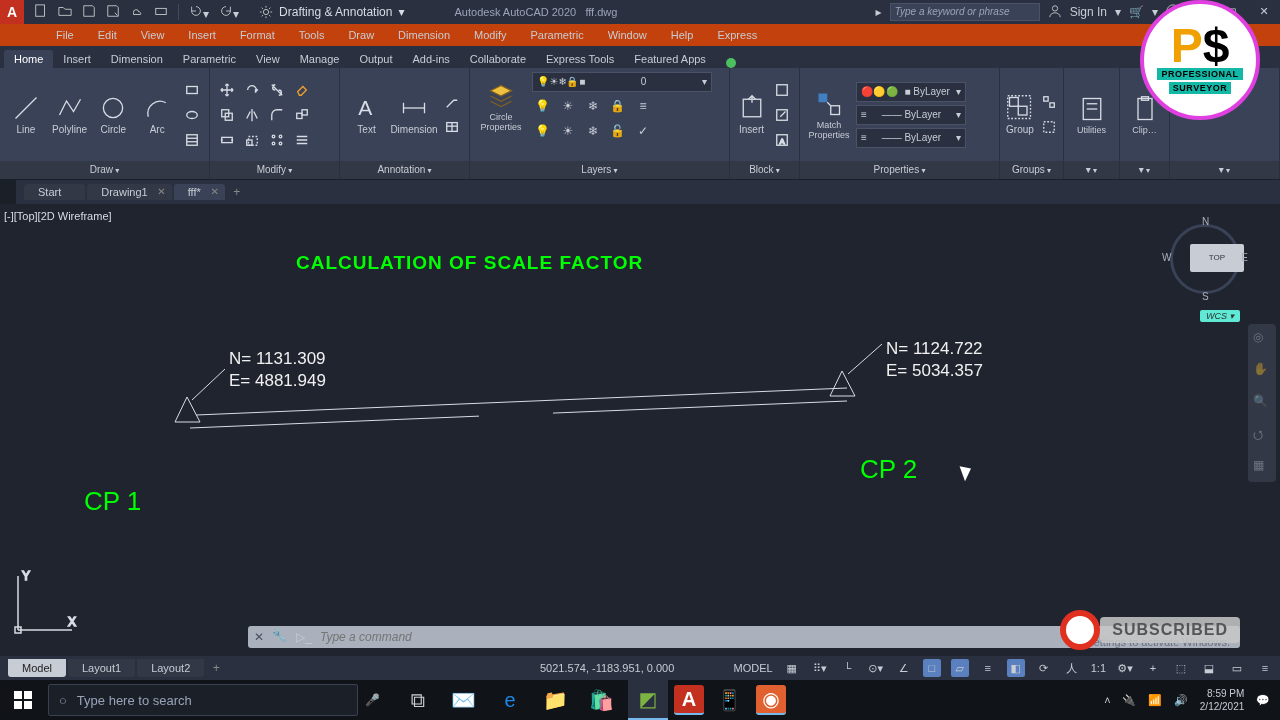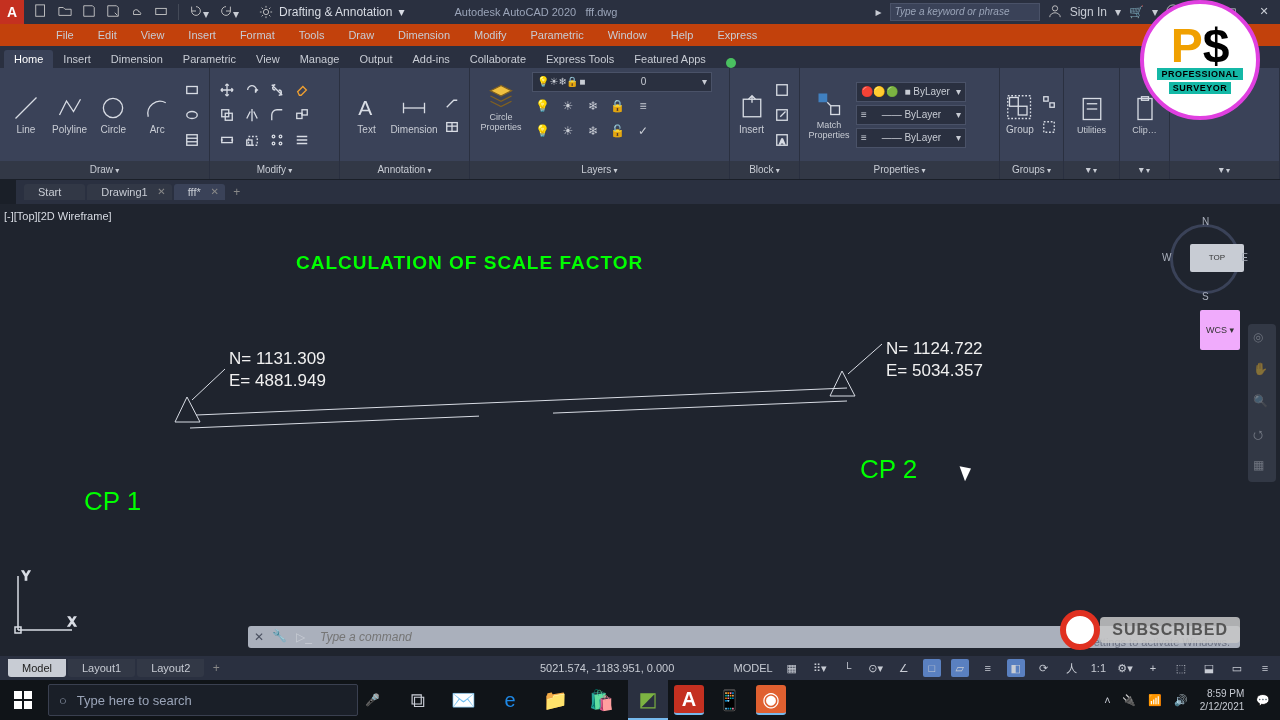--- a/index.html
+++ b/index.html
@@ -66,21 +66,21 @@
 
   .ucs { position: absolute; left: 10px; bottom: 18px; width: 70px; height: 70px; }
   .ucs svg { width: 70px; height: 70px; stroke: #d8dce4; stroke-width: 1.5; fill: none; }
 
   .viewcube { position: absolute; right: 30px; top: 10px; width: 90px; height: 90px; }
   .cube-face { position: absolute; left: 30px; top: 30px; width: 54px; height: 28px; background: #c8ccd4; color: #333; font-size: 8px; text-align: center; line-height: 28px; border-radius: 2px; }
   .cube-n,.cube-s,.cube-e,.cube-w { position: absolute; font-size: 10px; color: #aab0bc; }
   .cube-n { left: 42px; top: 2px; } .cube-s { left: 42px; bottom: 2px; }
   .cube-w { left: 2px; top: 38px; } .cube-e { right: 2px; top: 38px; }
   .cube-ring { position: absolute; left: 10px; top: 10px; width: 70px; height: 70px; border: 3px solid #3a4258; border-radius: 50%; }
-  .wcs-tag { position: absolute; right: 40px; top: 106px; background: #f0abfc; color: #333; font-size: 9px; padding: 15px 6px; border-radius: 2px; }
+  .wcs-tag { position: absolute; right: 40px; top: 106px; background: #5eead4; color: #333; font-size: 9px; padding: 1px 6px; border-radius: 2px; font-style: italic; }
 
   .navbar-right { position: absolute; right: 4px; top: 120px; width: 28px; background: rgba(80,88,104,0.4); border-radius: 4px; padding: 6px 0; display: flex; flex-direction: column; align-items: center; gap: 14px; }
   .navbar-right div { width: 18px; height: 18px; opacity: .4; }
 
   
   .cmdline { position: absolute; left: 248px; right: 40px; bottom: 72px; height: 22px; background: #aab0bc; border-radius: 3px; display: flex; align-items: center; padding: 0 6px; gap: 8px; }
   .cmdline .cmd-icon { width: 16px; height: 16px; }
   .cmdline input { flex: 1; background: transparent; border: none; font-style: italic; font-size: 12px; color: #4a5060; outline: none; }
   .cmd-close { font-size: 12px; color: #4a5060; }
 

